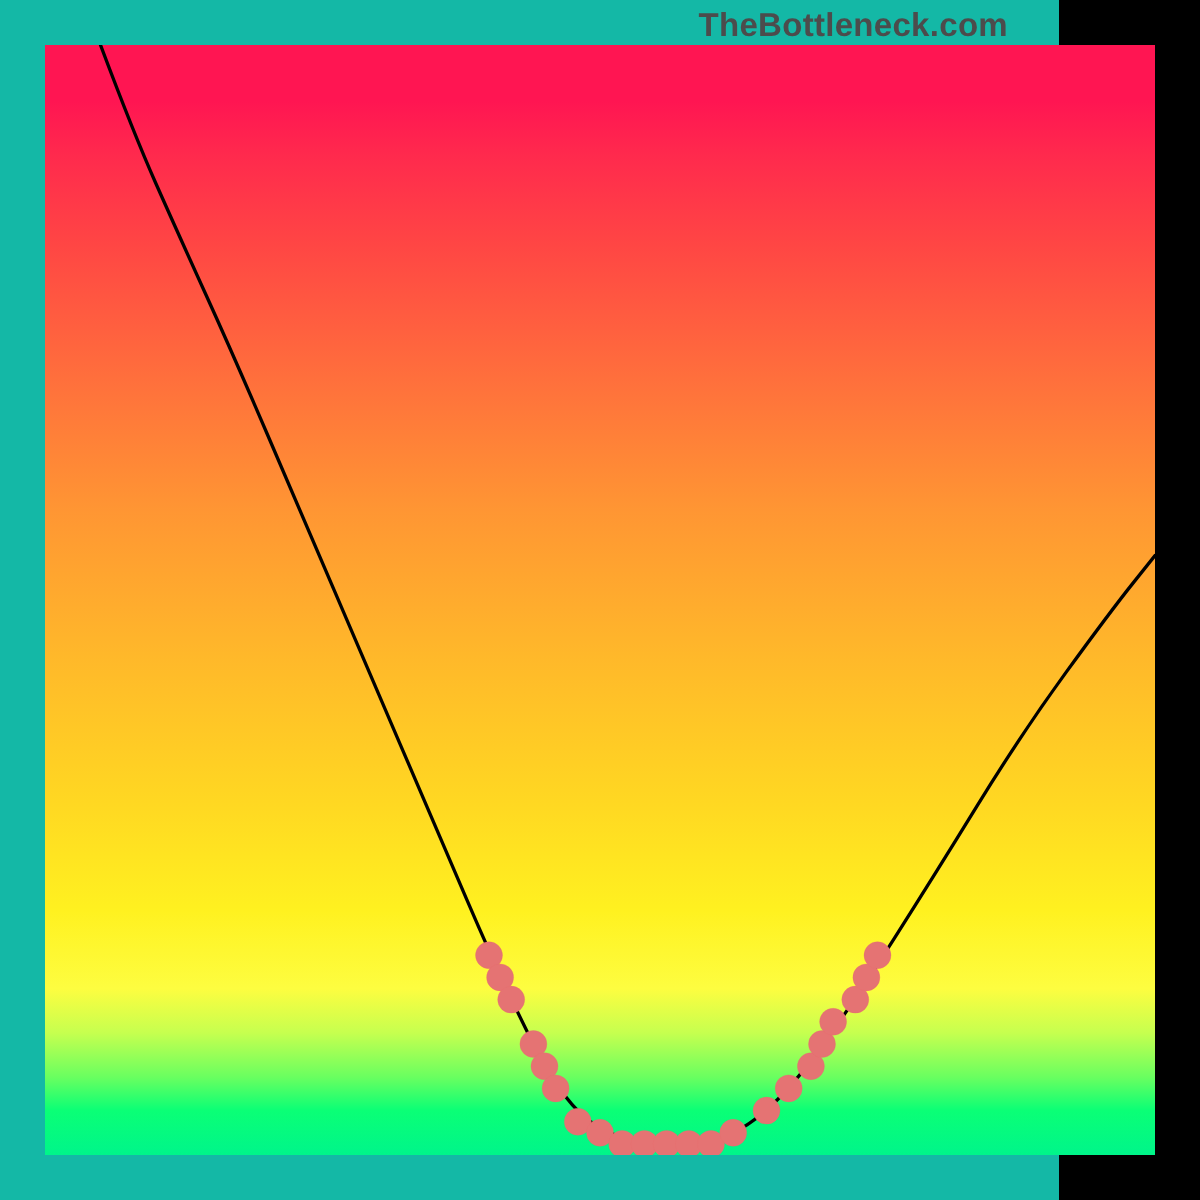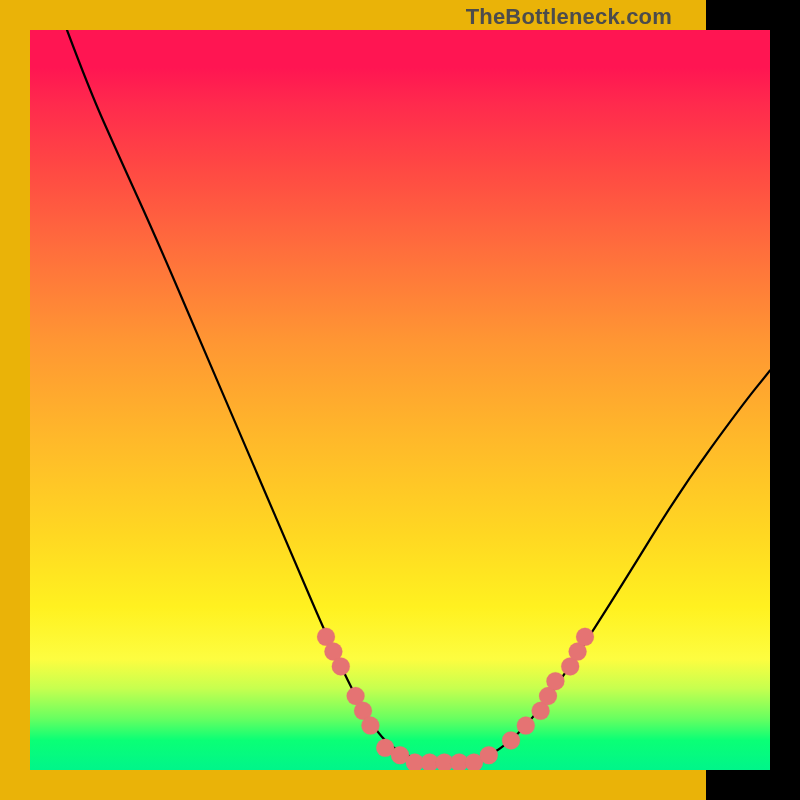--- a/index.html
+++ b/index.html
@@ -7,21 +7,21 @@
     padding: 0;
     width: 800px;
     height: 800px;
     background: #000;
     overflow: hidden;
   }
   .stage {
     position: relative;
     width: 706px;
     height: 800px;
-    background: #eab308;
+    background: #14b8a6;
     text-align: center;
   }
   .plot {
     position: absolute;
     left: 30px;
     top: 30px;
     width: 740px;
     height: 740px;
     overflow: hidden;
     background: linear-gradient(

